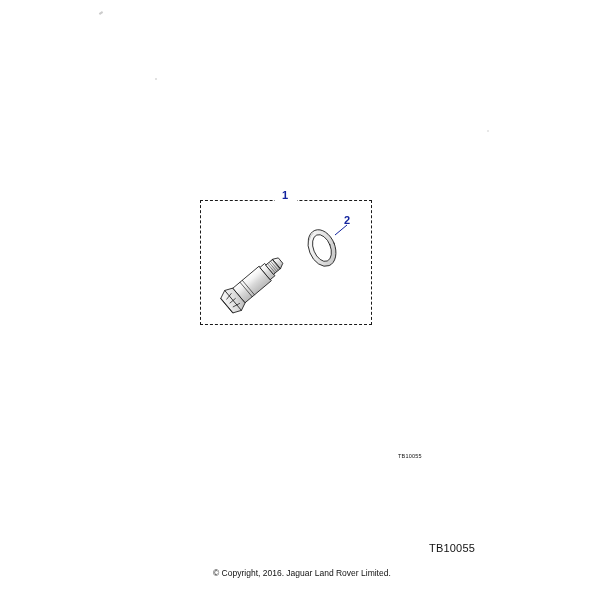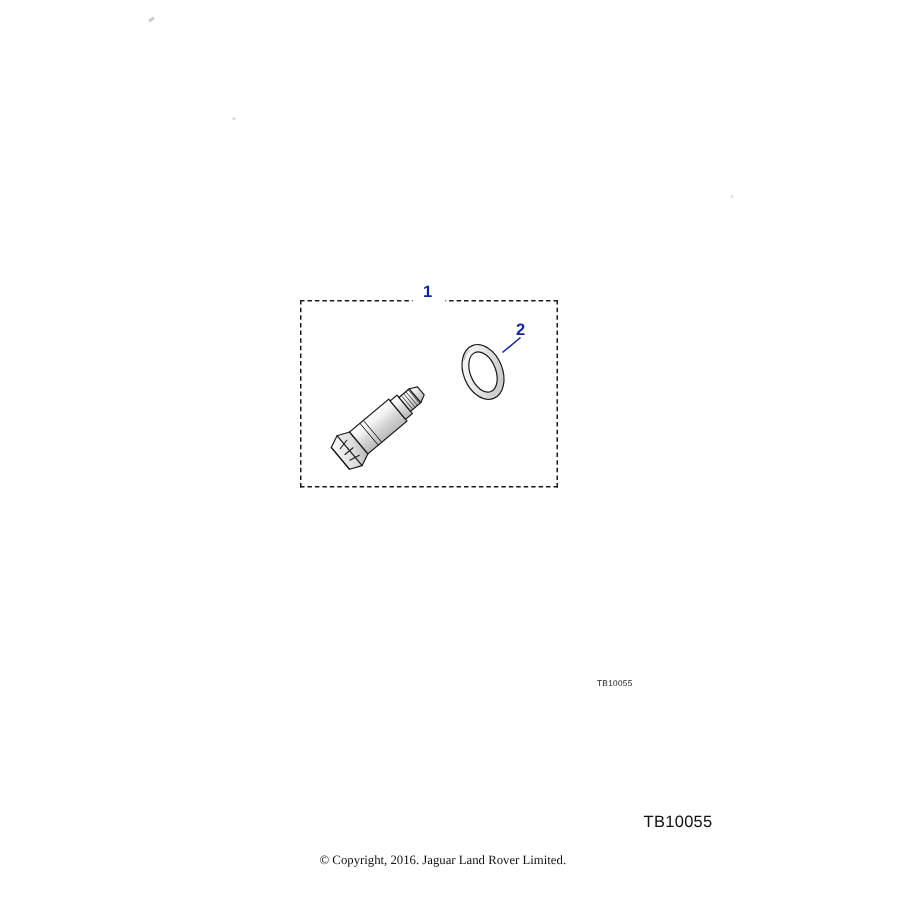--- a/index.html
+++ b/index.html
@@ -85,21 +85,20 @@
     font-size: 11px;
     color: #111111;
     letter-spacing: 0.2px;
   }
   .copyright {
     position: absolute;
     left: 213px;
     top: 568px;
     font-size: 8.5px;
     color: #111111;
-    font-family: Liberation Serif, serif;
   }
 
   
   .speck {
     position: absolute;
     background: #d8d8d8;
     width: 2px;
     height: 2px;
     border-radius: 50%;
   }

